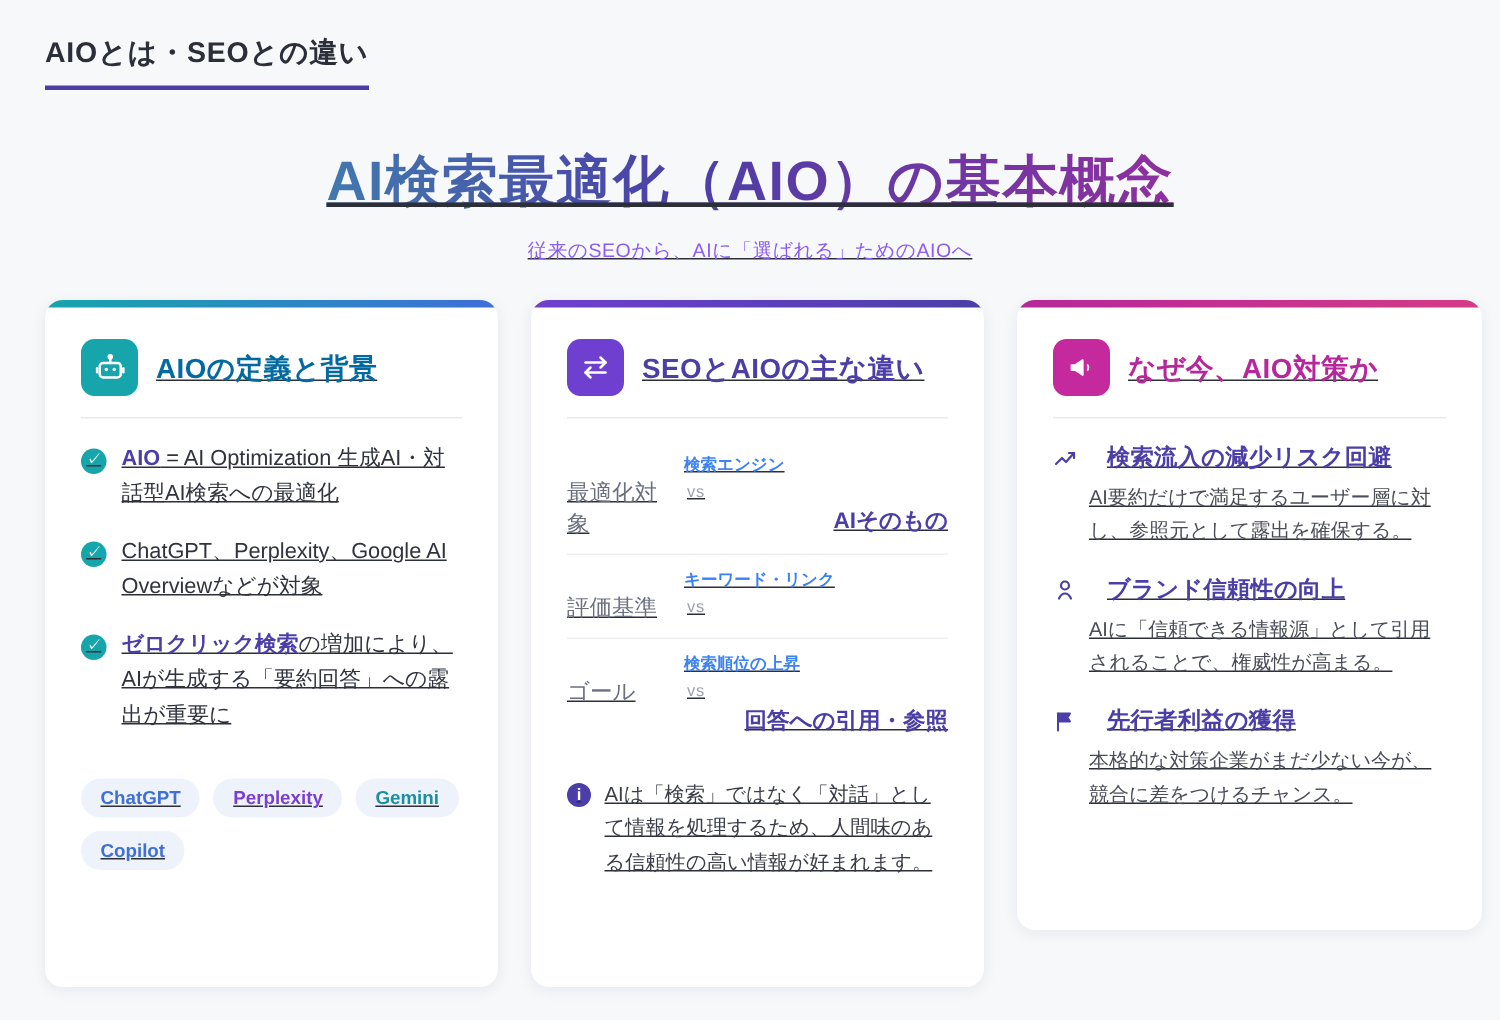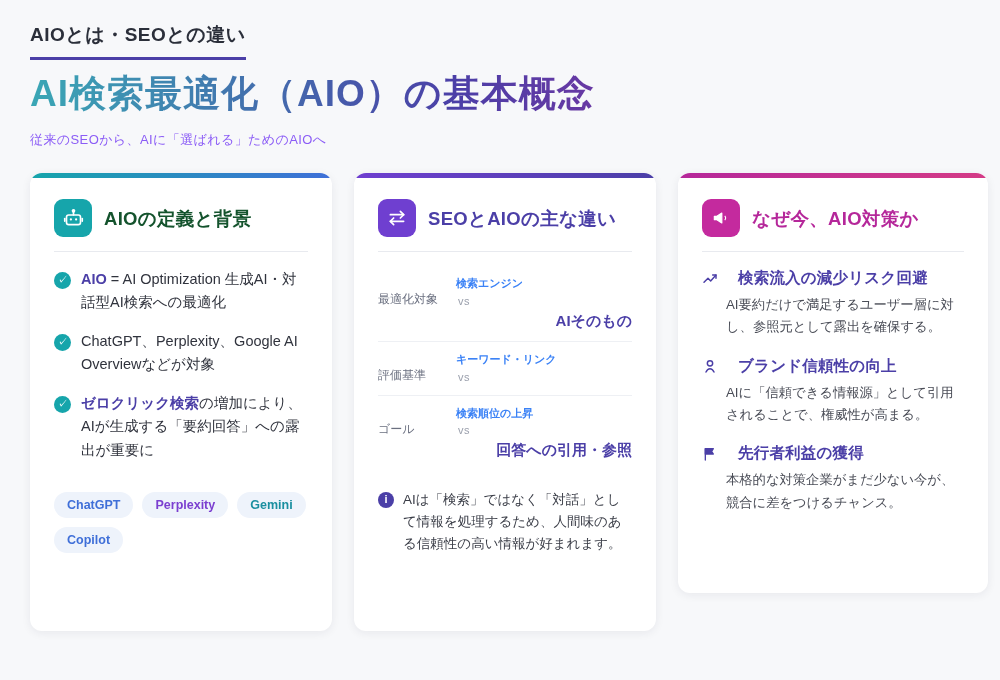--- a/index.html
+++ b/index.html
@@ -7,35 +7,36 @@
     width: 1000px; height: 680px;
     background: #f7f8fa;
     font-family: "Liberation Sans", sans-serif;
     color: #2c2f38;
     overflow: hidden;
   }
   .page {
     position: relative;
     width: 1000px; height: 488px;
     padding: 22px 30px 0 30px;
+    text-decoration: underline;
   }
 
   
   .kicker {
     display: inline-block;
     font-size: 19px;
     font-weight: bold;
     color: #2b2f3a;
     letter-spacing: .5px;
     padding-bottom: 9px;
     border-bottom: 3px solid #4b3fa7;
   }
 
   
-  .title-wrap { margin-top: 9px; }
+  .title-wrap { text-align: center; margin-top: 36px; }
   .main-title {
     font-size: 37px;
     font-weight: bold;
     letter-spacing: 1px;
     background: linear-gradient(90deg, #3aa7b5 0%, #4b3fa7 45%, #b5279a 100%);
     -webkit-background-clip: text;
     background-clip: text;
     color: transparent;
     -webkit-text-fill-color: transparent;
   }
@@ -89,21 +90,21 @@
   }
   .badge svg { display: block; }
   .b1 { background: #16a5ab; }
   .b2 { background: #6f3fd0; }
   .b3 { background: #c42a9e; }
   .card-title {
     font-size: 18.5px;
     font-weight: bold;
     letter-spacing: .3px;
   }
-  .t1 { color: #14532d; }
+  .t1 { color: #0369a1; }
   .t2 { color: #4b3fa7; }
   .t3 { color: #b5279a; }
 
   
   .bullets { margin-top: 16px; }
   .bullet {
     display: flex;
     gap: 10px;
     margin-bottom: 15px;
     font-size: 14.5px;
@@ -143,21 +144,21 @@
   .cmp { margin-top: 14px; }
   .cmp-row {
     display: flex;
     gap: 12px;
     align-items: flex-start;
     padding: 9px 0 9px 0;
   }
   .cmp-row + .cmp-row { border-top: 1px solid #eef0f4; }
   .cmp-label {
     flex: 0 0 66px;
-    font-size: 12px;
+    font-size: 15px;
     color: #6b7080;
     padding-top: 16px;
     line-height: 1.4;
   }
   .cmp-body { flex: 1; }
   .cmp-a {
     font-size: 11px;
     font-weight: bold;
     color: #3b82f6;
     line-height: 1.5;

